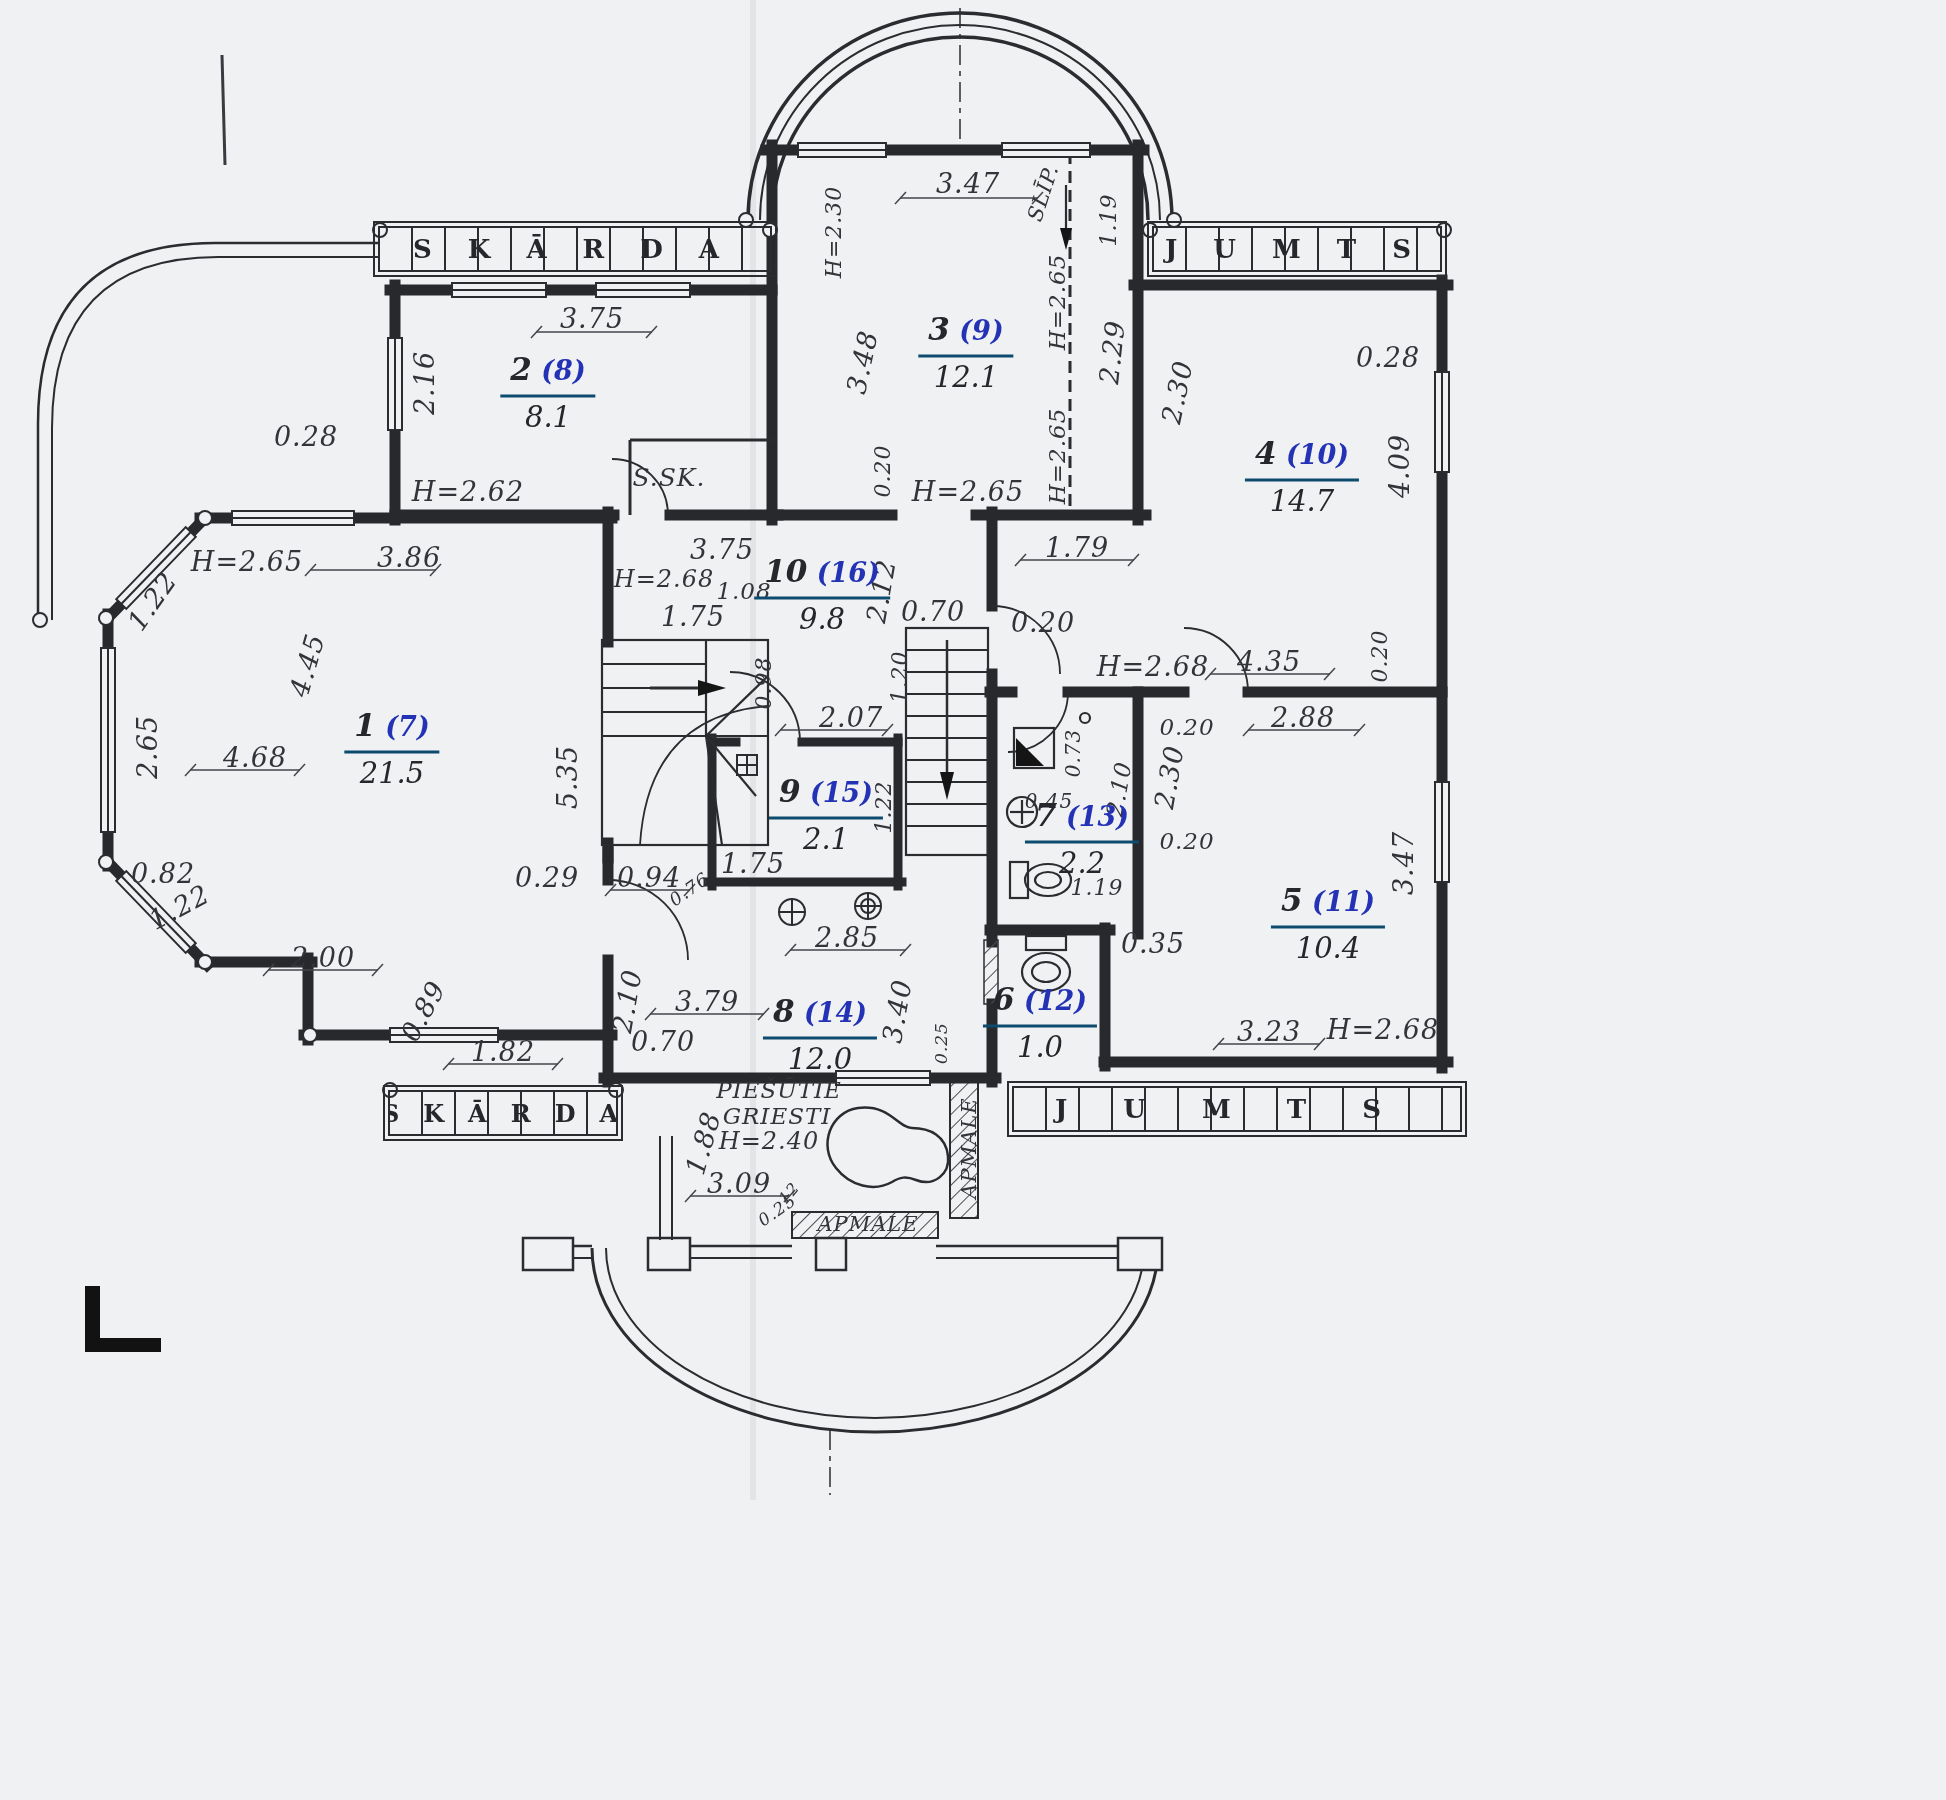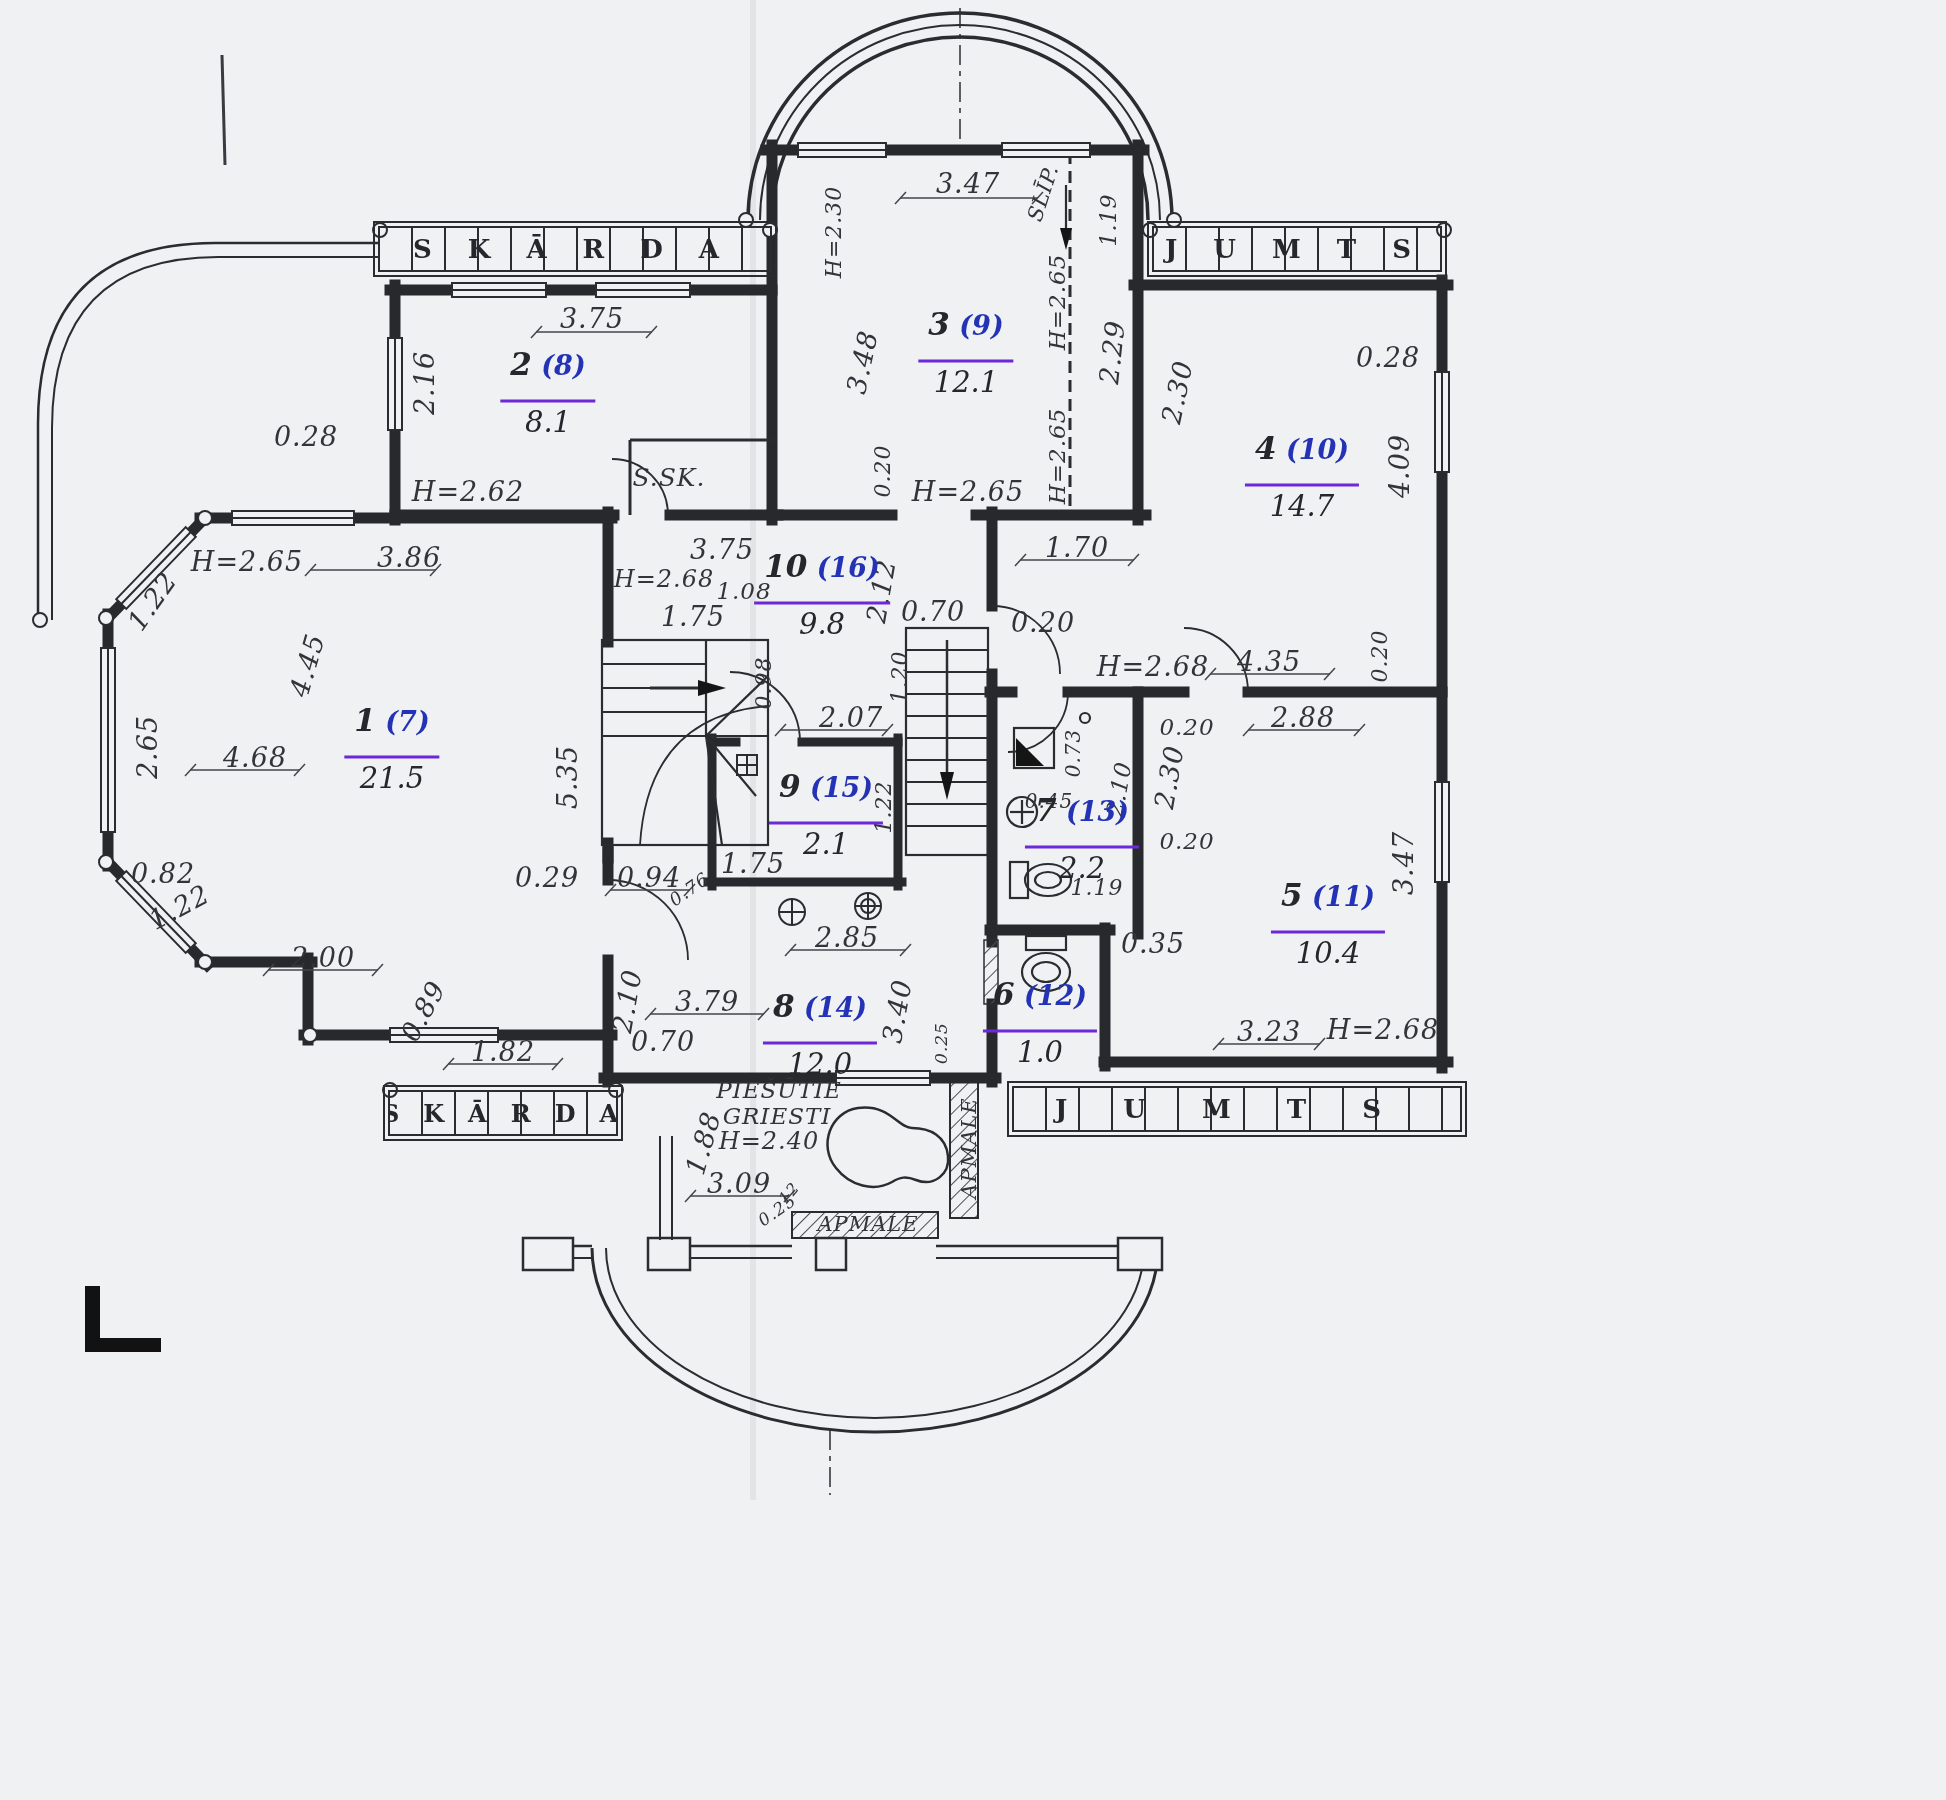--- a/index.html
+++ b/index.html
@@ -14,21 +14,21 @@
   .dim{
     position:absolute;white-space:nowrap;color:#33343a;
     font:italic 27px "DejaVu Serif", serif;
     transform-origin:center center;
     letter-spacing:1px;
   }
   
   .room{position:absolute;transform:translate(-50%,-50%);text-align:center;color:#26272c;}
   .room .rt{
     font:italic 700 31px "DejaVu Serif", serif;
-    border-bottom:3px solid #6d28d9;padding:0 10px 18px 10px;display:inline-block;
+    border-bottom:3px solid #0c4a6e;padding:0 10px 8px 10px;display:inline-block;
   }
   .room .rr{color:#2433b5;font-size:27px;font-weight:600;}
   .room .ra{font:italic 29px "DejaVu Serif", serif;padding-top:2px;}
   
   .band{
     position:absolute;box-sizing:border-box;
     border:2.5px solid #2b2c30;outline:2px solid #2b2c30;outline-offset:3px;
     background:
       repeating-linear-gradient(90deg, rgba(43,44,48,0) 0, rgba(43,44,48,0) 31px, #2b2c30 31px, #2b2c30 33px);
     display:flex;align-items:center;justify-content:center;
@@ -344,21 +344,21 @@
       <div class="dim" style="left: 1112px; top: 352px; font-size: 27px; transform: translate(-50%, -50%) rotate(-84deg);">2.29</div>
       <div class="dim" style="left: 1177px; top: 392px; font-size: 27px; transform: translate(-50%, -50%) rotate(-78deg);">2.30</div>
       <div class="dim" style="left: 1388px; top: 357px; font-size: 27px; transform: translate(-50%, -50%) rotate(0deg);">0.28</div>
       <div class="dim" style="left: 306px; top: 436px; font-size: 27px; transform: translate(-50%, -50%) rotate(0deg);">0.28</div>
       <div class="dim" style="left: 1399px; top: 466px; font-size: 27px; transform: translate(-50%, -50%) rotate(-90deg);">4.09</div>
       <div class="dim" style="left: 1057px; top: 456px; font-size: 23px; transform: translate(-50%, -50%) rotate(-90deg);">H=2.65</div>
       <div class="dim" style="left: 882px; top: 471px; font-size: 22px; transform: translate(-50%, -50%) rotate(-90deg);">0.20</div>
       <div class="dim" style="left: 669px; top: 477px; font-size: 25px; transform: translate(-50%, -50%) rotate(0deg);">S.SK.</div>
       <div class="dim" style="left: 468px; top: 491px; font-size: 27px; transform: translate(-50%, -50%) rotate(0deg);">H=2.62</div>
       <div class="dim" style="left: 968px; top: 491px; font-size: 27px; transform: translate(-50%, -50%) rotate(0deg);">H=2.65</div>
-      <div class="dim" style="left: 1077px; top: 547px; font-size: 27px; transform: translate(-50%, -50%) rotate(0deg);">1.70</div>
+      <div class="dim" style="left: 1077px; top: 547px; font-size: 27px; transform: translate(-50%, -50%) rotate(0deg);">1.79</div>
       <div class="dim" style="left: 247px; top: 561px; font-size: 27px; transform: translate(-50%, -50%) rotate(0deg);">H=2.65</div>
       <div class="dim" style="left: 372px; top: 557px; font-size: 27px; transform: translate(-50%, -50%) rotate(0deg); margin-left: 37px;">3.86</div>
       <div class="dim" style="left: 722px; top: 549px; font-size: 27px; transform: translate(-50%, -50%) rotate(0deg);">3.75</div>
       <div class="dim" style="left: 664px; top: 579px; font-size: 24px; transform: translate(-50%, -50%) rotate(0deg);">H=2.68</div>
       <div class="dim" style="left: 152px; top: 601px; font-size: 27px; transform: translate(-50%, -50%) rotate(-55deg);">1.22</div>
       <div class="dim" style="left: 693px; top: 616px; font-size: 27px; transform: translate(-50%, -50%) rotate(0deg);">1.75</div>
       <div class="dim" style="left: 744px; top: 591px; font-size: 23px; transform: translate(-50%, -50%) rotate(0deg);">1.08</div>
       <div class="dim" style="left: 881px; top: 591px; font-size: 27px; transform: translate(-50%, -50%) rotate(-80deg);">2.12</div>
       <div class="dim" style="left: 933px; top: 611px; font-size: 27px; transform: translate(-50%, -50%) rotate(0deg);">0.70</div>
       <div class="dim" style="left: 1043px; top: 622px; font-size: 27px; transform: translate(-50%, -50%) rotate(0deg);">0.20</div>

